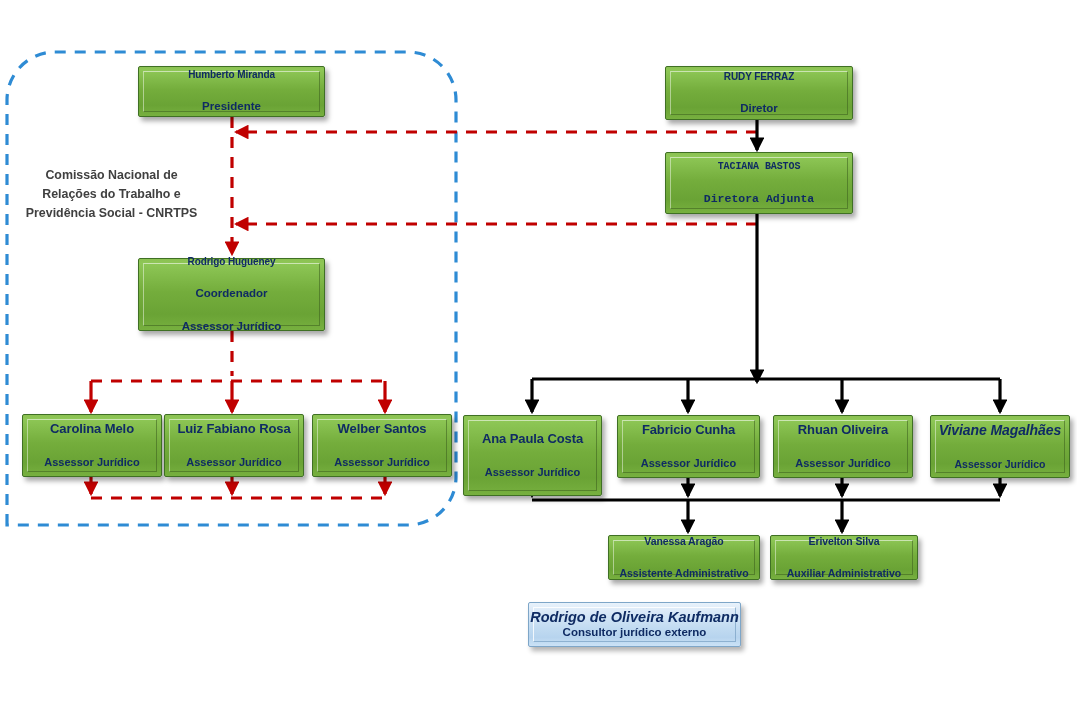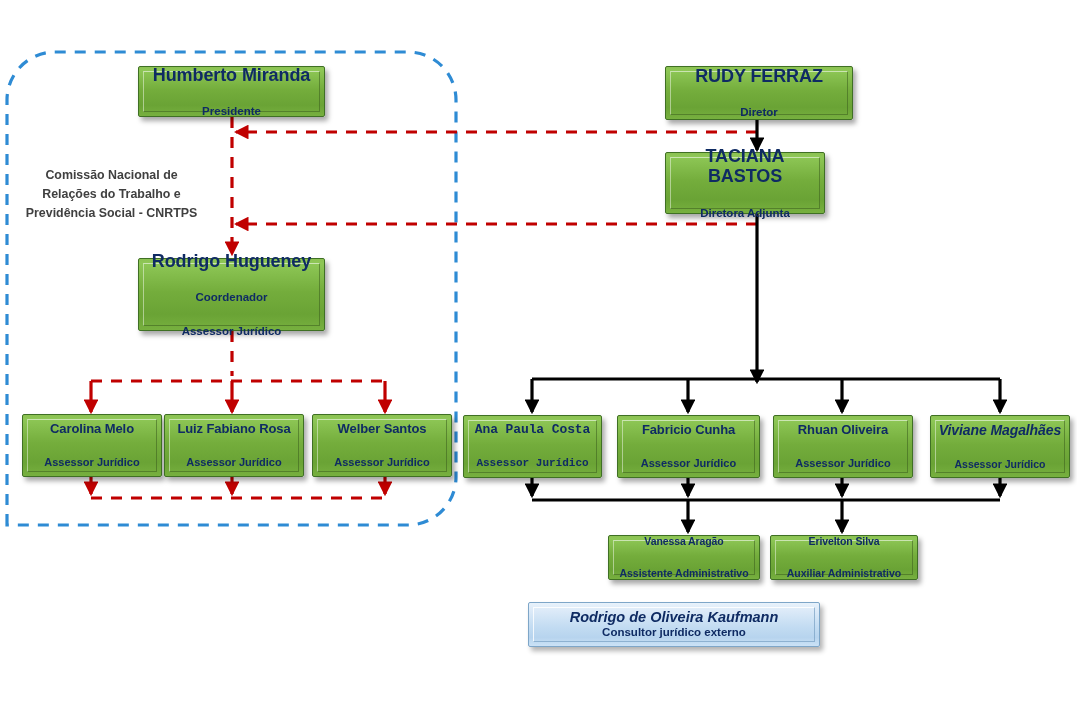--- a/index.html
+++ b/index.html
@@ -69,21 +69,21 @@
     z-index: 2;
   }
   .node .rl {
     line-height: 1.16;
     position: relative;
     z-index: 2;
     margin-top: 20px;
   }
 
   
-  .t-lg .nm { font-size: 18px; }
+  .t-lg .nm { font-size: 10px; }
   .t-lg .rl { font-size: 11.5px; font-weight: bold; }
 
   .t-md .nm { font-size: 13px; }
   .t-md .rl { font-size: 11px; font-weight: bold; }
 
   .t-sm .nm { font-size: 14px; font-style: italic; }
   .t-sm .rl { font-size: 10.5px; font-weight: bold; }
 
   .t-xs .nm { font-size: 10.5px; font-weight: bold; }
   .t-xs .rl { font-size: 10.5px; font-weight: bold; }
@@ -229,39 +229,39 @@
     <div class="nm">Rodrigo Hugueney</div>
     <div class="rl">Coordenador</div>
     <div class="rl">Assessor Jurídico</div>
   </div>
 
   <div class="node t-lg" style="left:665px; top:66px; width:188px; height:54px;">
     <div class="nm">RUDY FERRAZ</div>
     <div class="rl">Diretor</div>
   </div>
 
-  <div class="node t-lg" style="left:665px; top:152px; width:160px; height:62px;">
+  <div class="node t-lg" style="left:665px; top:152px; width:188px; height:62px;font-family:Liberation Mono, monospace;">
     <div class="nm">TACIANA BASTOS</div>
     <div class="rl">Diretora Adjunta</div>
   </div>
 
   <div class="node t-md" style="left:22px; top:414px; width:140px; height:63px;">
     <div class="nm">Carolina  Melo</div>
     <div class="rl">Assessor Jurídico</div>
   </div>
   <div class="node t-md" style="left:164px; top:414px; width:140px; height:63px;">
     <div class="nm">Luiz Fabiano Rosa</div>
     <div class="rl">Assessor Jurídico</div>
   </div>
   <div class="node t-md" style="left:312px; top:414px; width:140px; height:63px;">
     <div class="nm">Welber Santos</div>
     <div class="rl">Assessor Jurídico</div>
   </div>
 
-  <div class="node t-md" style="left:463px; top:415px; width:139px; height:63px;font-family:Liberation Mono, monospace;">
+  <div class="node t-md" style="left:463px; top:415px; width:139px; height:81px;">
     <div class="nm">Ana Paula Costa</div>
     <div class="rl">Assessor Jurídico</div>
   </div>
   <div class="node t-md" style="left:617px; top:415px; width:143px; height:63px;">
     <div class="nm">Fabricio Cunha</div>
     <div class="rl">Assessor Jurídico</div>
   </div>
   <div class="node t-md" style="left:773px; top:415px; width:140px; height:63px;">
     <div class="nm">Rhuan Oliveira</div>
     <div class="rl">Assessor Jurídico</div>
@@ -273,18 +273,18 @@
 
   <div class="node t-xs" style="left:608px; top:535px; width:152px; height:45px;">
     <div class="nm">Vanessa Aragão</div>
     <div class="rl">Assistente Administrativo</div>
   </div>
   <div class="node t-xs" style="left:770px; top:535px; width:148px; height:45px;">
     <div class="nm">Erivelton Silva</div>
     <div class="rl">Auxiliar  Administrativo</div>
   </div>
 
-  <div class="extnode" style="left:528px; top:602px; width:292px; height:45px;">
+  <div class="extnode" style="left:528px; top:602px; width:213px; height:45px;">
     <div class="nm">Rodrigo de Oliveira Kaufmann</div>
     <div class="rl">Consultor jurídico externo</div>
   </div>
 
 </div>
 
 </body></html>

